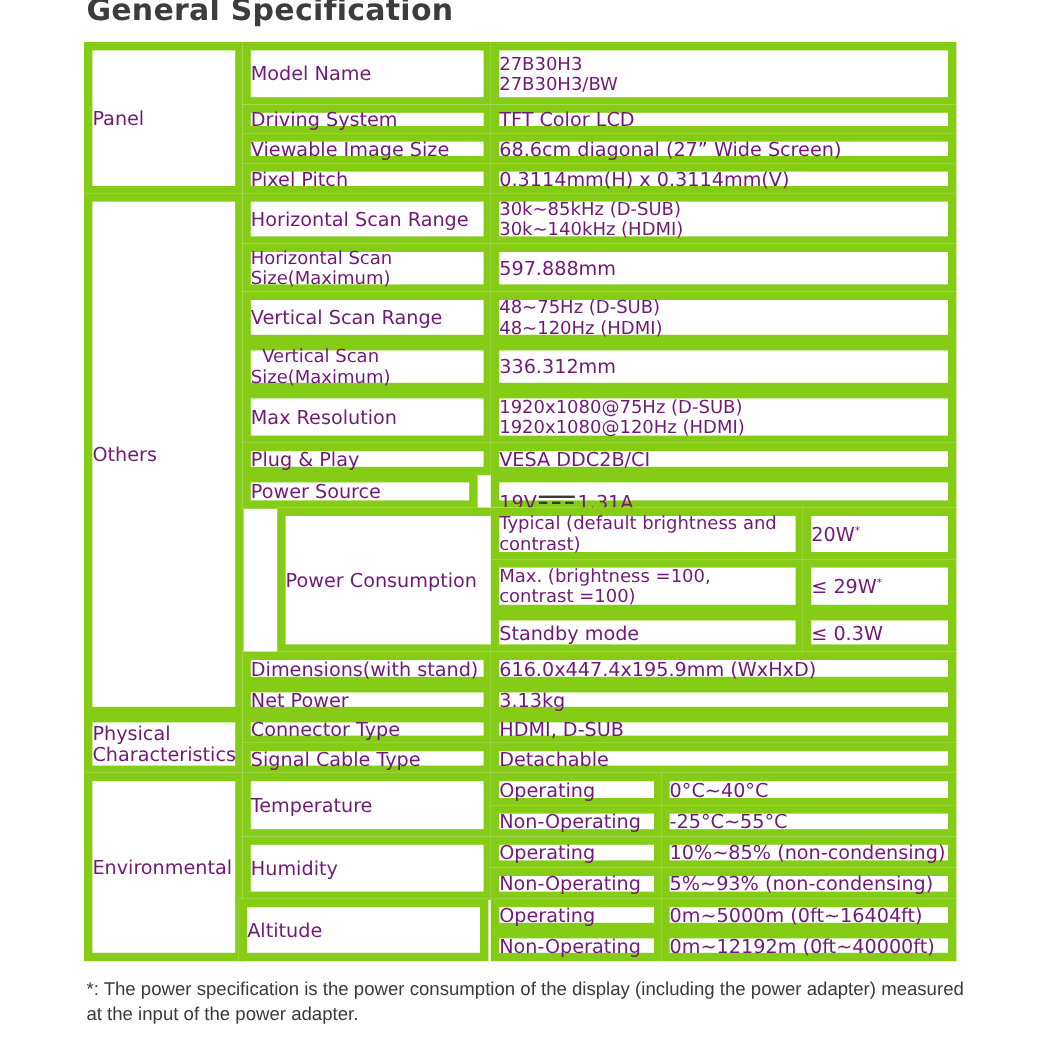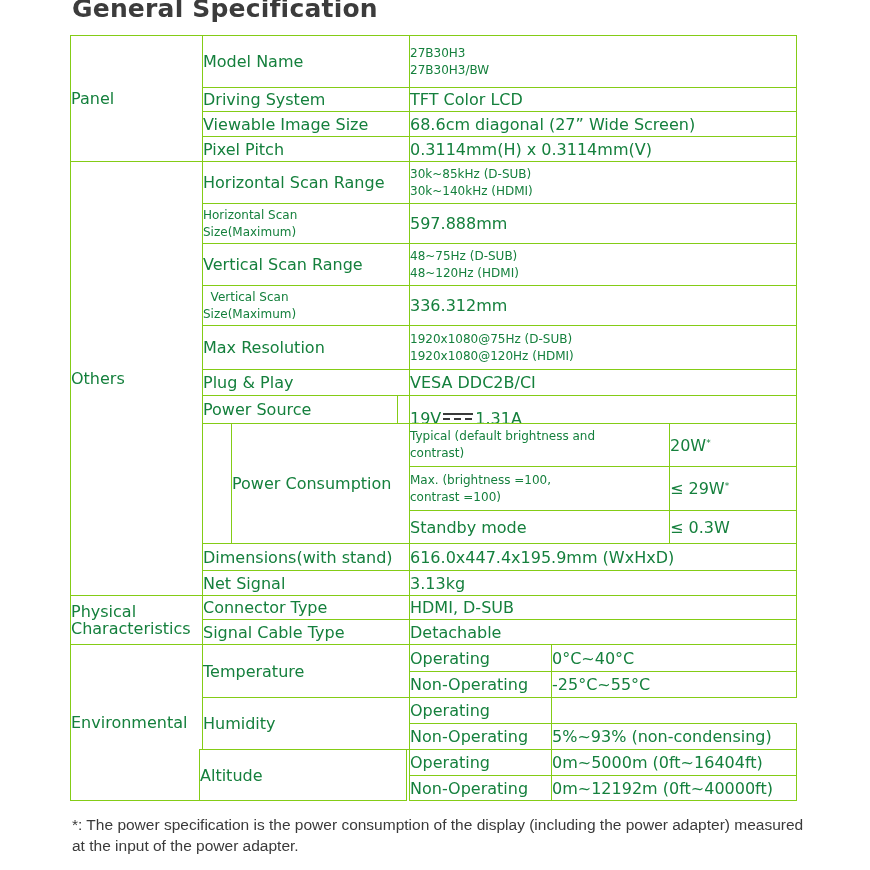--- a/index.html
+++ b/index.html
@@ -1,25 +1,25 @@
 <!DOCTYPE html>
 <html><head>
 <meta charset="utf-8">
 <style>
   html, body { margin: 0; padding: 0; background: #ffffff; }
   body { width: 870px; height: 870px; position: relative; overflow: hidden;
          font-family: "DejaVu Sans", sans-serif; color: #3a3a3a; }
   .title { position: absolute; left: 72px; top: -6px; font-size: 25px; font-weight: bold;
            color: #3c3c3c; letter-spacing: 0.2px; white-space: nowrap; }
   .grid { position: absolute; left: 0; top: 0; width: 870px; height: 870px; }
-  .cell { position: absolute; box-sizing: border-box; border: 1px solid #84cc16;
+  .cell { position: absolute; box-sizing: border-box; border: 7px solid #84cc16;
           margin-left: -1px; margin-top: -1px; background: #fff;
           display: flex; align-items: center; padding-left: 0; padding-right: 2px;
-          font-size: 16px; line-height: 17px; color: #15803d; white-space: pre-line; }
-  .cell.tight { font-size: 12px; line-height: 17px; }
+          font-size: 16px; line-height: 17px; color: #701a75; white-space: pre-line; }
+  .cell.tight { font-size: 15px; line-height: 17px; }
   .cell .txt { display: block; }
   .footnote { position: absolute; left: 72px; top: 814px; width: 740px; font-size: 15.5px;
               line-height: 21px; color: #3a3a3a; font-family: "Liberation Sans", sans-serif; }
   .dc-icon { display: inline-block; width: 30px; height: 10px; vertical-align: middle;
              position: relative; margin: 0 2px; top: -2px; }
   .dc-icon .solid { position: absolute; left: 0; right: 0; top: 1px; height: 2px; background: #3a3a3a; }
   .dc-icon .dash { position: absolute; top: 6px; height: 2px; width: 7px; background: #3a3a3a; }
   sup.ast { font-size: 9px; vertical-align: top; position: relative; top: -2px; }
 </style>
 </head>
@@ -86,37 +86,38 @@
   <div class="cell tight" style="left:410px;top:467px;width:261px;height:45px;"><span class="txt">Max. (brightness =100,
 contrast =100)</span></div>
   <div class="cell" style="left:670px;top:467px;width:128px;height:45px;"><span class="txt"><span>≤ 29W</span><sup class="ast">*</sup></span></div>
 
   <div class="cell" style="left:410px;top:511px;width:261px;height:34px;"><span class="txt">Standby mode</span></div>
   <div class="cell" style="left:670px;top:511px;width:128px;height:34px;"><span class="txt">≤ 0.3W</span></div>
 
   <div class="cell" style="left:203px;top:544px;width:208px;height:28px;"><span class="txt">Dimensions(with stand)</span></div>
   <div class="cell" style="left:410px;top:544px;width:388px;height:28px;"><span class="txt">616.0x447.4x195.9mm (WxHxD)</span></div>
 
-  <div class="cell" style="left:203px;top:571px;width:208px;height:26px;"><span class="txt">Net Signal</span></div>
+  <div class="cell" style="left:203px;top:571px;width:208px;height:26px;"><span class="txt">Net Power</span></div>
   <div class="cell" style="left:410px;top:571px;width:388px;height:26px;"><span class="txt">3.13kg</span></div>
 
   <div class="cell" style="left:203px;top:596px;width:208px;height:25px;"><span class="txt">Connector Type</span></div>
   <div class="cell" style="left:410px;top:596px;width:388px;height:25px;"><span class="txt">HDMI, D-SUB</span></div>
 
   <div class="cell" style="left:203px;top:620px;width:208px;height:26px;"><span class="txt">Signal Cable Type</span></div>
   <div class="cell" style="left:410px;top:620px;width:388px;height:26px;"><span class="txt">Detachable</span></div>
 
   <div class="cell" style="left:203px;top:645px;width:208px;height:54px;"><span class="txt">Temperature</span></div>
   <div class="cell" style="left:410px;top:645px;width:143px;height:28px;"><span class="txt">Operating</span></div>
   <div class="cell" style="left:552px;top:645px;width:246px;height:28px;"><span class="txt">0°C~40°C</span></div>
   <div class="cell" style="left:410px;top:672px;width:143px;height:27px;"><span class="txt">Non-Operating</span></div>
   <div class="cell" style="left:552px;top:672px;width:246px;height:27px;"><span class="txt">-25°C~55°C</span></div>
 
   <div class="cell" style="left:203px;top:698px;width:208px;height:53px;"><span class="txt">Humidity</span></div>
   <div class="cell" style="left:410px;top:698px;width:143px;height:27px;"><span class="txt">Operating</span></div>
+  <div class="cell" style="left:552px;top:698px;width:246px;height:27px;"><span class="txt">10%~85% (non-condensing)</span></div>
   <div class="cell" style="left:410px;top:724px;width:143px;height:27px;"><span class="txt">Non-Operating</span></div>
   <div class="cell" style="left:552px;top:724px;width:246px;height:27px;"><span class="txt">5%~93% (non-condensing)</span></div>
 
   <div class="cell" style="left:200px;top:750px;width:208px;height:52px;"><span class="txt">Altitude</span></div>
   <div class="cell" style="left:410px;top:750px;width:143px;height:27px;"><span class="txt">Operating</span></div>
   <div class="cell" style="left:552px;top:750px;width:246px;height:27px;"><span class="txt">0m~5000m (0ft~16404ft)</span></div>
   <div class="cell" style="left:410px;top:776px;width:143px;height:26px;"><span class="txt">Non-Operating</span></div>
   <div class="cell" style="left:552px;top:776px;width:246px;height:26px;"><span class="txt">0m~12192m (0ft~40000ft)</span></div>
 </div>
 

